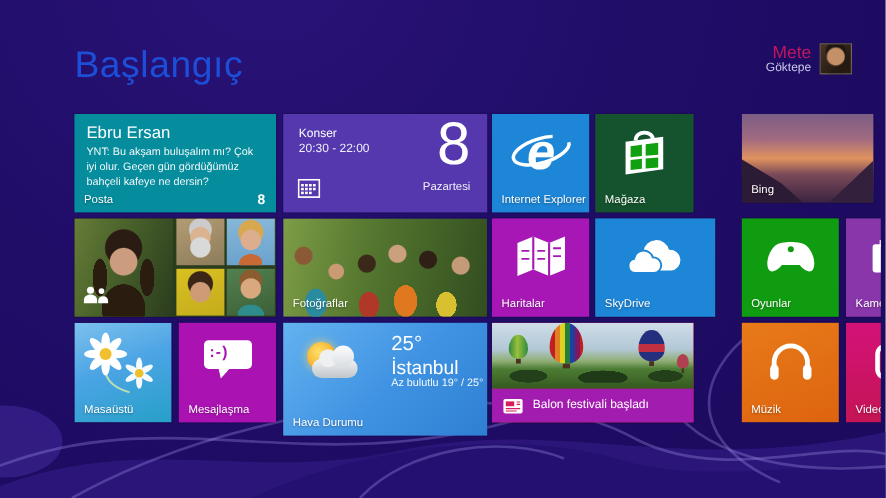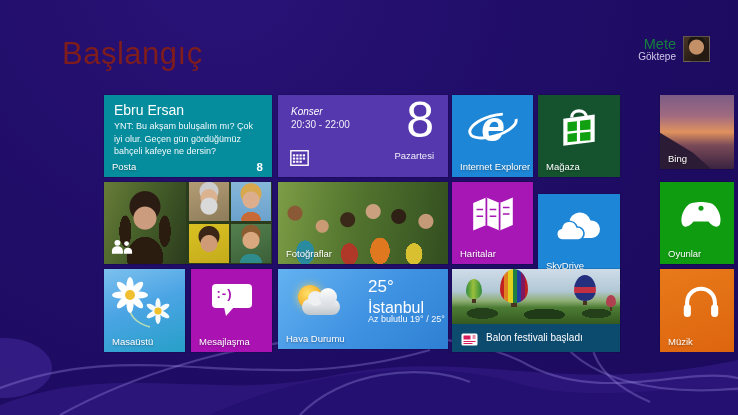--- a/index.html
+++ b/index.html
@@ -5,62 +5,62 @@
   html,body{margin:0;padding:0;}
   body{
     width:738px;height:415px;position:relative;overflow:hidden;
     background:radial-gradient(circle at 30% -10%, #2a1378 0%, #200d68 45%, #1b0a5c 100%);
     font-family:"Liberation Sans", sans-serif;
     -webkit-font-smoothing:antialiased;
   }
   .bg-swirls{position:absolute;left:0;top:0;z-index:0;}
   .start-title{
     position:absolute;left:62px;top:36px;font-size:31px;font-weight:300;
-    color:#7f1d1d;letter-spacing:.5px;z-index:2;
+    color:#1d4ed8;letter-spacing:.5px;z-index:2;
   }
   .user-block{position:absolute;top:36px;right:28px;z-index:2;display:flex;align-items:flex-start;cursor:pointer;}
   .user-names{text-align:right;margin-right:7px;line-height:1.05;padding-top:1px;}
-  .user-first{font-size:14.5px;color:#15803d;}
+  .user-first{font-size:14.5px;color:#be185d;}
   .user-last{font-size:10px;color:#cfc8ea;}
   .avatar{
     width:25px;height:24px;border:1px solid rgba(255,255,255,.25);
     background:
       radial-gradient(circle at 50% 42%, #c49068 0 7px, rgba(0,0,0,0) 8px),
       radial-gradient(circle at 50% 26%, #1d1712 0 8px, rgba(0,0,0,0) 9px),
       linear-gradient(135deg,#4a3526,#241a12 70%);
   }
-  .tile{position:absolute;color:#fff;overflow:hidden;cursor:pointer;z-index:1;box-shadow:0 0 0 1px rgba(0,0,0,.12);margin-left:42px;}
+  .tile{position:absolute;color:#fff;overflow:hidden;cursor:pointer;z-index:1;box-shadow:0 0 0 1px rgba(0,0,0,.12);}
   .tlabel{position:absolute;left:8px;bottom:5px;font-size:9.5px;color:#fff;text-shadow:0 1px 2px rgba(0,0,0,.35);white-space:nowrap;}
   .cicon{position:absolute;left:50%;top:42%;transform:translate(-50%,-50%);}
   
   .mail-sender{position:absolute;left:10px;top:7px;font-size:14px;font-weight:400;}
   .mail-preview{position:absolute;left:10px;top:25px;width:148px;font-size:9px;line-height:1.4;color:rgba(255,255,255,.95);}
   .mail-badge{position:absolute;right:9px;bottom:4px;font-size:11.5px;font-weight:bold;}
   
-  .cal-event{position:absolute;left:13px;top:11px;font-size:10px;font-style:italic;}
+  .cal-event{position:absolute;left:13px;top:11px;font-size:10px;}
   .cal-time{position:absolute;left:13px;top:24px;font-size:10px;color:rgba(255,255,255,.92);}
   .cal-day{position:absolute;right:14px;top:-4px;font-size:50px;font-weight:200;}
   .cal-dayname{position:absolute;right:14px;top:55px;font-size:9.5px;color:rgba(255,255,255,.92);}
   .cal-icon{position:absolute;left:12px;bottom:7px;}
   
   .wx-temp{position:absolute;left:90px;top:8px;font-size:17px;}
   .wx-city{position:absolute;left:90px;top:30px;font-size:16px;}
   .wx-cond{position:absolute;left:90px;top:45px;font-size:9px;color:rgba(255,255,255,.95);}
   .wx-sun{position:absolute;left:20px;top:16px;width:24px;height:24px;border-radius:50%;
     background:radial-gradient(circle at 40% 35%, #ffe06a, #f2a61c 75%);box-shadow:0 0 8px rgba(255,214,90,.8);}
   .wx-cloud{position:absolute;left:24px;top:30px;width:38px;height:16px;border-radius:9px;
     background:linear-gradient(180deg,#f4f4f4,#bfc6cc);}
   .wx-cloud::before{content:"";position:absolute;left:6px;top:-8px;width:15px;height:15px;border-radius:50%;
     background:#eef0f2;}
   .wx-cloud::after{content:"";position:absolute;left:17px;top:-11px;width:18px;height:18px;border-radius:50%;
     background:linear-gradient(180deg,#fdfdfd,#d8dde2);}
   
   .news-photo{position:absolute;left:0;top:0;width:100%;height:55px;
     background:linear-gradient(180deg,#cfdce8 0%,#b2c8d6 40%,#8fae74 58%,#4c7c34 70%,#35591f 100%);}
-  .news-strip{position:absolute;left:0;bottom:0;width:100%;height:28px;background:#0c4a6e;text-align:center;}
+  .news-strip{position:absolute;left:0;bottom:0;width:100%;height:28px;background:#a21caf;text-align:center;}
   .news-headline{position:absolute;left:34px;top:8px;font-size:10px;}
   .news-icon{position:absolute;left:9px;top:8px;}
   .balloon{position:absolute;border-radius:50% 50% 46% 46%/60% 60% 40% 40%;}
   .balloon::after{content:"";position:absolute;left:40%;bottom:-4px;width:20%;height:4px;background:#4a3420;}
   .bushes{position:absolute;left:0;top:36px;width:100%;height:14px;
     background:
      radial-gradient(ellipse 26px 9px at 18% 60%, #24401a 0 60%, rgba(0,0,0,0) 61%),
      radial-gradient(ellipse 34px 10px at 55% 70%, #1e3a16 0 60%, rgba(0,0,0,0) 61%),
      radial-gradient(ellipse 24px 8px at 86% 60%, #24401a 0 60%, rgba(0,0,0,0) 61%);}
   
@@ -226,21 +226,21 @@
   <span class="cicon">
     <svg width="44" height="36" viewBox="0 0 40 32">
       <path d="M2,6 L14,1 L26,6 L38,1 L38,26 L26,31 L14,26 L2,31 Z" fill="#fff"></path>
       <path d="M14,1 V26 M26,6 V31" stroke="#a717b5" stroke-width="1.6" fill="none"></path>
       <path d="M5,12 h6 M5,18 h6 M17,12 h6 M17,18 h6 M29,10 h6 M29,16 h6" stroke="#a717b5" stroke-width="1.4"></path>
     </svg>
   </span>
   <div class="tlabel">Haritalar</div>
 </div>
 
-<div class="tile" style="left:496px;top:194px;width:82px;height:82px;background:#1e86d6;">
+<div class="tile" style="left:496px;top:182px;width:100px;height:82px;background:#1e86d6;">
   <span class="cicon">
     <svg width="50" height="32" viewBox="0 0 50 32">
       <path d="M16,28 a8,8 0 0 1 -1,-15.8 a11,11 0 0 1 21.5,-1.6 a8.5,8.5 0 0 1 1.5,17.4 z" fill="#fff"></path>
       <path d="M8,30 a6,6 0 0 1 -0.6,-11.8 a8,8 0 0 1 15.6,-1.2 a6.4,6.4 0 0 1 1,13 z" fill="#fff" stroke="#1e86d6" stroke-width="1.6"></path>
     </svg>
   </span>
   <div class="tlabel">SkyDrive</div>
 </div>
 
 <div class="tile" style="left:62px;top:269px;width:81px;height:83px;">
@@ -275,21 +275,21 @@
   <span class="cicon" style="top:40%;">
     <svg width="44" height="36" viewBox="0 0 44 36">
       <rect x="2" y="2" width="40" height="24" rx="4" fill="#fff"></rect>
       <polygon points="14,25 24,25 16,34" fill="#fff"></polygon>
     </svg>
     <span class="msg-emote">:-)</span>
   </span>
   <div class="tlabel">Mesajlaşma</div>
 </div>
 
-<div class="tile" style="left:236px;top:269px;width:170px;height:80px;background:linear-gradient(135deg,#63b2f0 0%,#3f92e2 55%,#2e7fd2 100%);">
+<div class="tile" style="left:236px;top:269px;width:170px;height:94px;background:linear-gradient(135deg,#63b2f0 0%,#3f92e2 55%,#2e7fd2 100%);">
   <span class="wx-sun"></span>
   <span class="wx-cloud"></span>
   <div class="wx-temp">25°</div>
   <div class="wx-city">İstanbul</div>
   <div class="wx-cond">Az bulutlu 19° / 25°</div>
   <div class="tlabel">Hava Durumu</div>
 </div>
 
 <div class="tile" style="left:410px;top:269px;width:168px;height:83px;background:#d81c5c;">
   <div class="news-photo">

